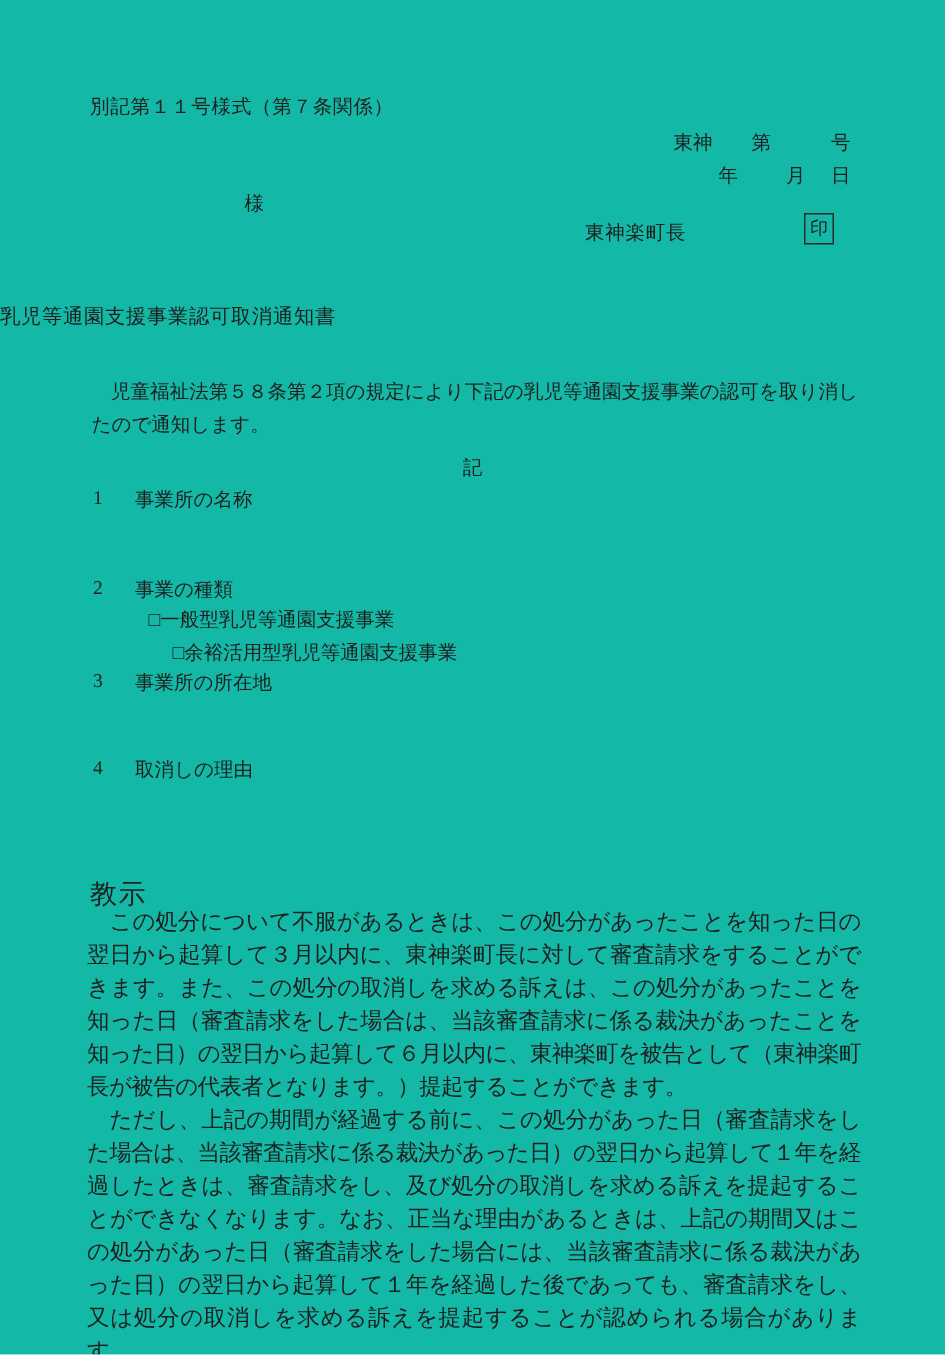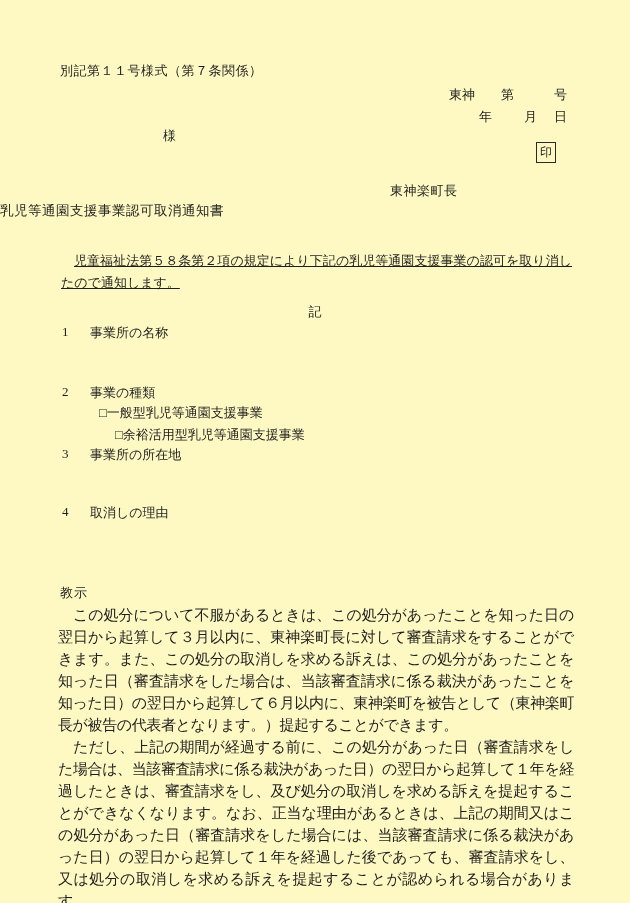--- a/index.html
+++ b/index.html
@@ -4,21 +4,21 @@
 <style>
   html, body {
     margin: 0;
     padding: 0;
     background: #ffffff;
   }
   .page {
     position: relative;
     width: 630px;
     height: 903px;
-    background: #fef9c3;
+    background: #14b8a6;
     font-family: "Liberation Serif", "DejaVu Serif", serif;
     color: #1e1e1e;
     overflow: hidden;
     font-size: 13px;
   }
   .abs { position: absolute; }
 
   .form-number {
     top: 62px; left: 60px;
     letter-spacing: 0.5px;
@@ -31,21 +31,21 @@
     top: 108px; right: 63px;
     display: flex; align-items: baseline;
   }
   .blank { display: inline-block; }
   .w26 { width: 26px; }
   .w40 { width: 40px; }
   .w32 { width: 32px; }
   .w17 { width: 17px; }
 
   .addressee { top: 127px; left: 163px; }
-  .issuer    { top: 146px; left: 390px; letter-spacing: 0.5px; margin-top: 36px; }
+  .issuer    { top: 146px; left: 390px; letter-spacing: 0.5px; }
 
   .seal-box {
     top: 142px; left: 536px;
     width: 18px; height: 19px;
     border: 1px solid #2a2a2a;
     display: flex; align-items: center; justify-content: center;
     font-size: 12px;
   }
 
   .doc-title {
@@ -54,42 +54,41 @@
     font-size: 13.5px;
     letter-spacing: 0.5px;
   }
 
   .body-text {
     top: 250px; left: 61px; width: 511px;
     margin: 0;
     line-height: 22px;
     text-indent: 1em;
     text-align: justify;
-    text-decoration: underline;
   }
 
   .ki {
     top: 303px; left: 0; width: 630px;
     text-align: center;
   }
 
   .item { display: flex; }
   .item .no  { display: inline-block; width: 28px; }
   .item-1 { top: 324px; left: 62px; }
   .item-2 { top: 384px; left: 62px; }
   .item-3 { top: 446px; left: 62px; }
   .item-4 { top: 504px; left: 62px; }
 
   .option { left: 99px; }
   .option-1 { top: 404px; }
   .option-2 { top: 426px; padding-left: 16px; }
 
   .kyoji-heading {
     top: 584px; left: 60px;
-    font-size: 13px;
+    font-size: 18px;
     letter-spacing: 1px;
   }
   .kyoji {
     top: 604px; left: 58px; width: 516px;
     font-size: 15px;
     letter-spacing: -0.4px;
     line-height: 22px;
     text-align: justify;
   }
   .kyoji p {

